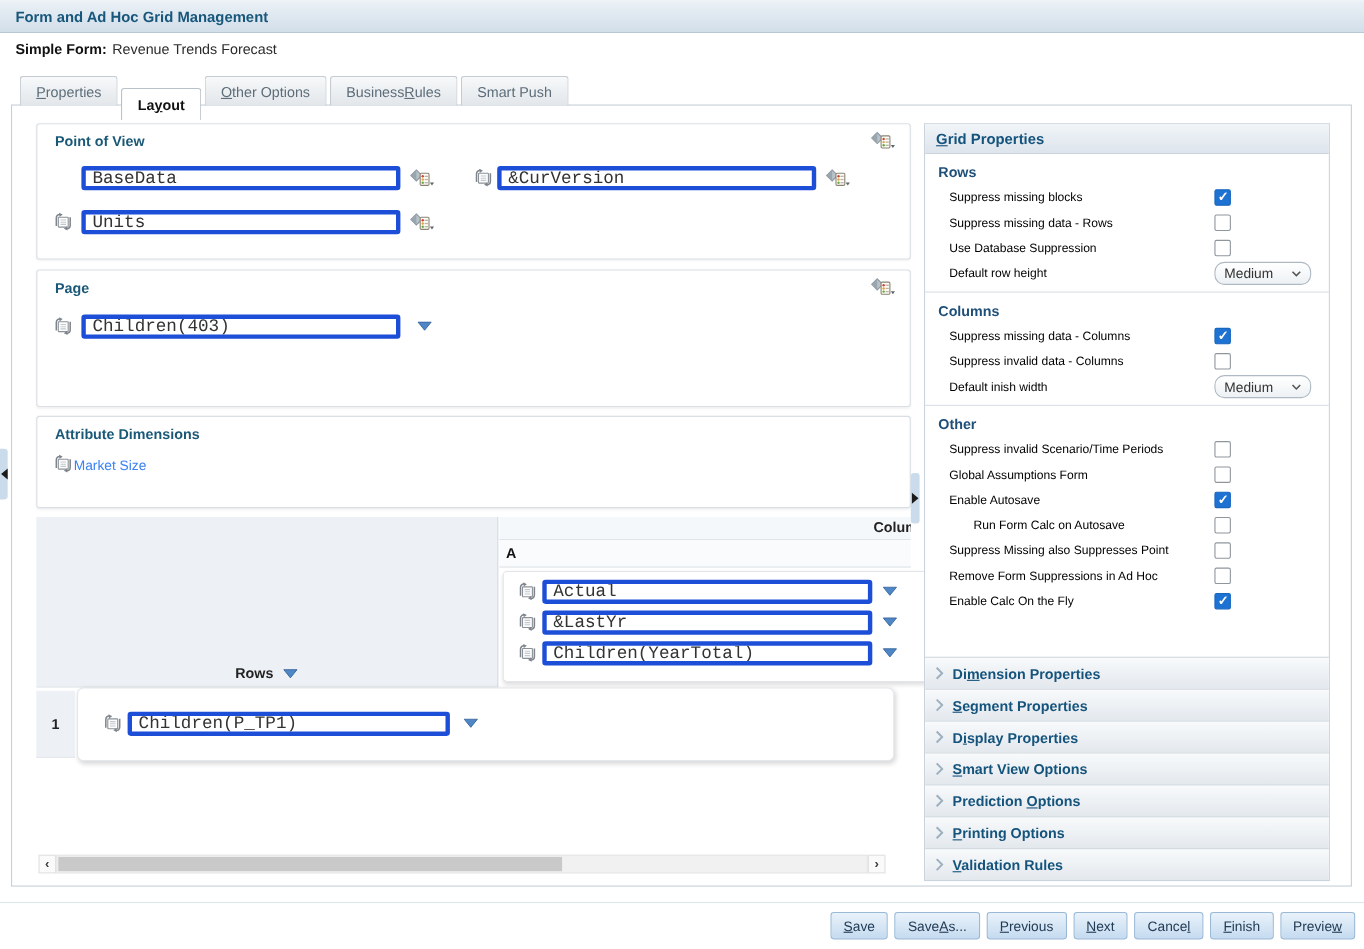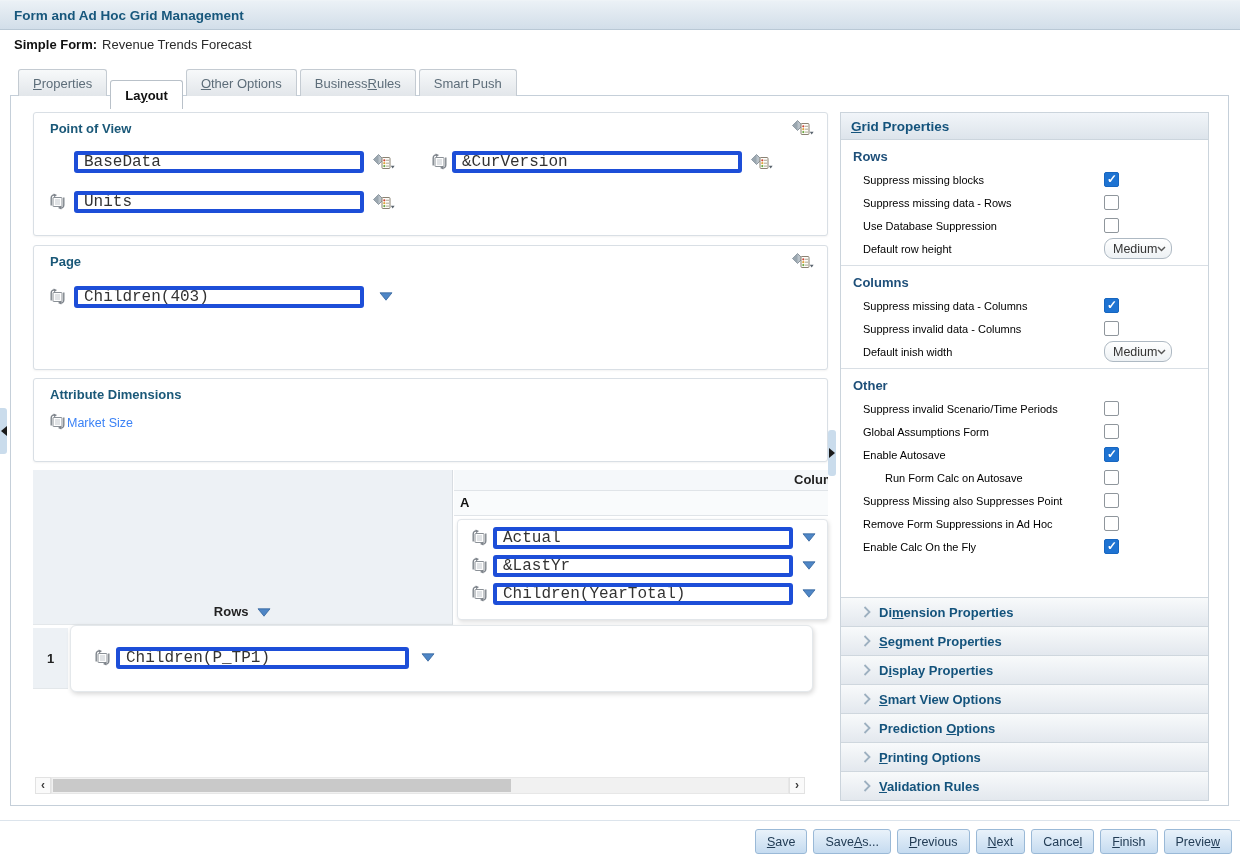--- a/index.html
+++ b/index.html
@@ -41,21 +41,21 @@
     border-right:1px solid #d8dde2;border-bottom:1px solid #e3e7ea;box-sizing:border-box;}
   .rows-label{position:absolute;bottom:5px;width:100%;text-align:center;font-weight:bold;
     font-size:13px;color:#222;}
   .col-head{position:absolute;left:421px;top:2px;width:374px;height:20px;overflow:hidden;
     background:#f5f8fa;border-bottom:1px solid #e0e4e8;}
   .col-head .lbl{position:absolute;left:340px;top:2px;font-weight:bold;font-size:13px;color:#222;white-space:nowrap;}
   .a-band{position:absolute;left:421px;top:23px;width:374px;height:25px;background:#f9fbfc;
     border-bottom:1px solid #e0e4e8;font-weight:bold;font-size:13px;color:#111;
     padding:4px 0 0 6px;box-sizing:border-box;}
   .col-card{position:absolute;left:424px;top:51px;width:369px;height:99px;background:#fff;
-    border:1px solid #e2e6ea;border-radius:4px;box-shadow:1px 2px 4px rgba(0,0,0,0.13);}
+    border:1px solid #e2e6ea;border-radius:4px;box-shadow:1px 2px 4px rgba(0,0,0,0.13);padding-left:28px;}
   .rownum{position:absolute;left:0;top:160px;width:35px;height:61px;background:#edf1f5;
     border-bottom:1px solid #e3e7ea;display:flex;align-items:center;justify-content:center;
     font-weight:bold;font-size:13px;color:#222;box-sizing:border-box;}
   .row-card{position:absolute;left:37px;top:157px;width:741px;height:65px;background:#fff;
     border:1px solid #e4e8eb;border-radius:6px;box-shadow:1px 2px 5px rgba(0,0,0,0.16);}
 
   
   .hscroll{position:absolute;left:2px;top:309px;width:770px;height:17px;}
   .hs-btn{position:absolute;top:0;width:16px;height:17px;background:#fafafa;border:1px solid #e2e2e2;
     color:#3c3c3c;font-size:12px;font-weight:bold;line-height:14px;text-align:center;box-sizing:border-box;cursor:pointer;}
@@ -75,26 +75,26 @@
     display:flex;align-items:center;padding-left:10px;font-size:13.5px;font-weight:bold;color:#14537c;box-sizing:border-box;cursor:pointer;}
   .ps-head{margin:9px 0 4px 12px;font-size:13px;font-weight:bold;color:#1e4f79;}
   .ps-sep{border-top:1px solid #d9dfe5;margin-top:5px;}
   .ps-row{display:flex;align-items:center;height:23px;padding-left:22px;}
   .ps-row .lbl{flex:none;width:241px;font-size:11px;color:#000000;}
   .ps-row.indent .lbl{box-sizing:border-box;padding-left:22px;}
   .cb{width:15px;height:15px;border:1px solid #8f969c;border-radius:2px;background:#fff;
     box-sizing:border-box;position:relative;cursor:pointer;}
   .cb.checked{background:#1e73d2;border-color:#1766c0;}
   .cb.checked::after{content:"✓";position:absolute;left:2px;top:-1px;color:#fff;font-size:12px;font-weight:bold;}
-  .sel{width:68px;height:21px;border:1px solid #aeb9c3;border-radius:9px;
+  .sel{width:88px;height:21px;border:1px solid #aeb9c3;border-radius:9px;
     background:linear-gradient(#ffffff,#edf1f4);display:flex;align-items:center;justify-content:space-between;
     padding:0 8px;font-size:12.5px;color:#333;box-sizing:border-box;cursor:pointer;}
   .acc{position:absolute;left:0;bottom:0;width:100%;}
   .acc-bar{height:29px;border-top:1px solid #cfd7de;background:linear-gradient(#f8fafb,#e3e8ee);
-    display:flex;align-items:center;padding-left:22px;box-sizing:border-box;cursor:pointer;}
+    display:flex;align-items:center;padding-left:9px;box-sizing:border-box;cursor:pointer;}
   .acc-lbl{font-size:13px;font-weight:bold;color:#14537c;margin-left:8px;}
 
   
   .footer-line{position:absolute;left:0;top:820px;width:1240px;height:1px;background:#dce4ec;}
   .footer{position:absolute;right:8px;top:829px;display:flex;gap:6px;}
   .btn{height:25px;padding:0 11px;display:flex;align-items:center;
     background:linear-gradient(#e9f2fa,#c5dbf0);border:1px solid #9ab9d7;border-radius:3px;
     font-size:12.5px;color:#223c55;box-sizing:border-box;cursor:pointer;}
 </style>
 </head>

